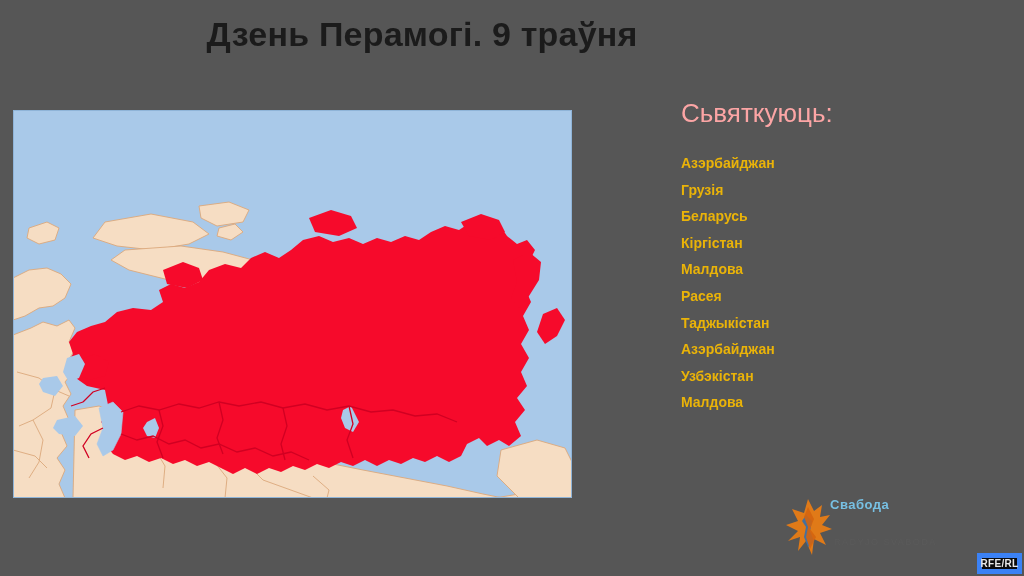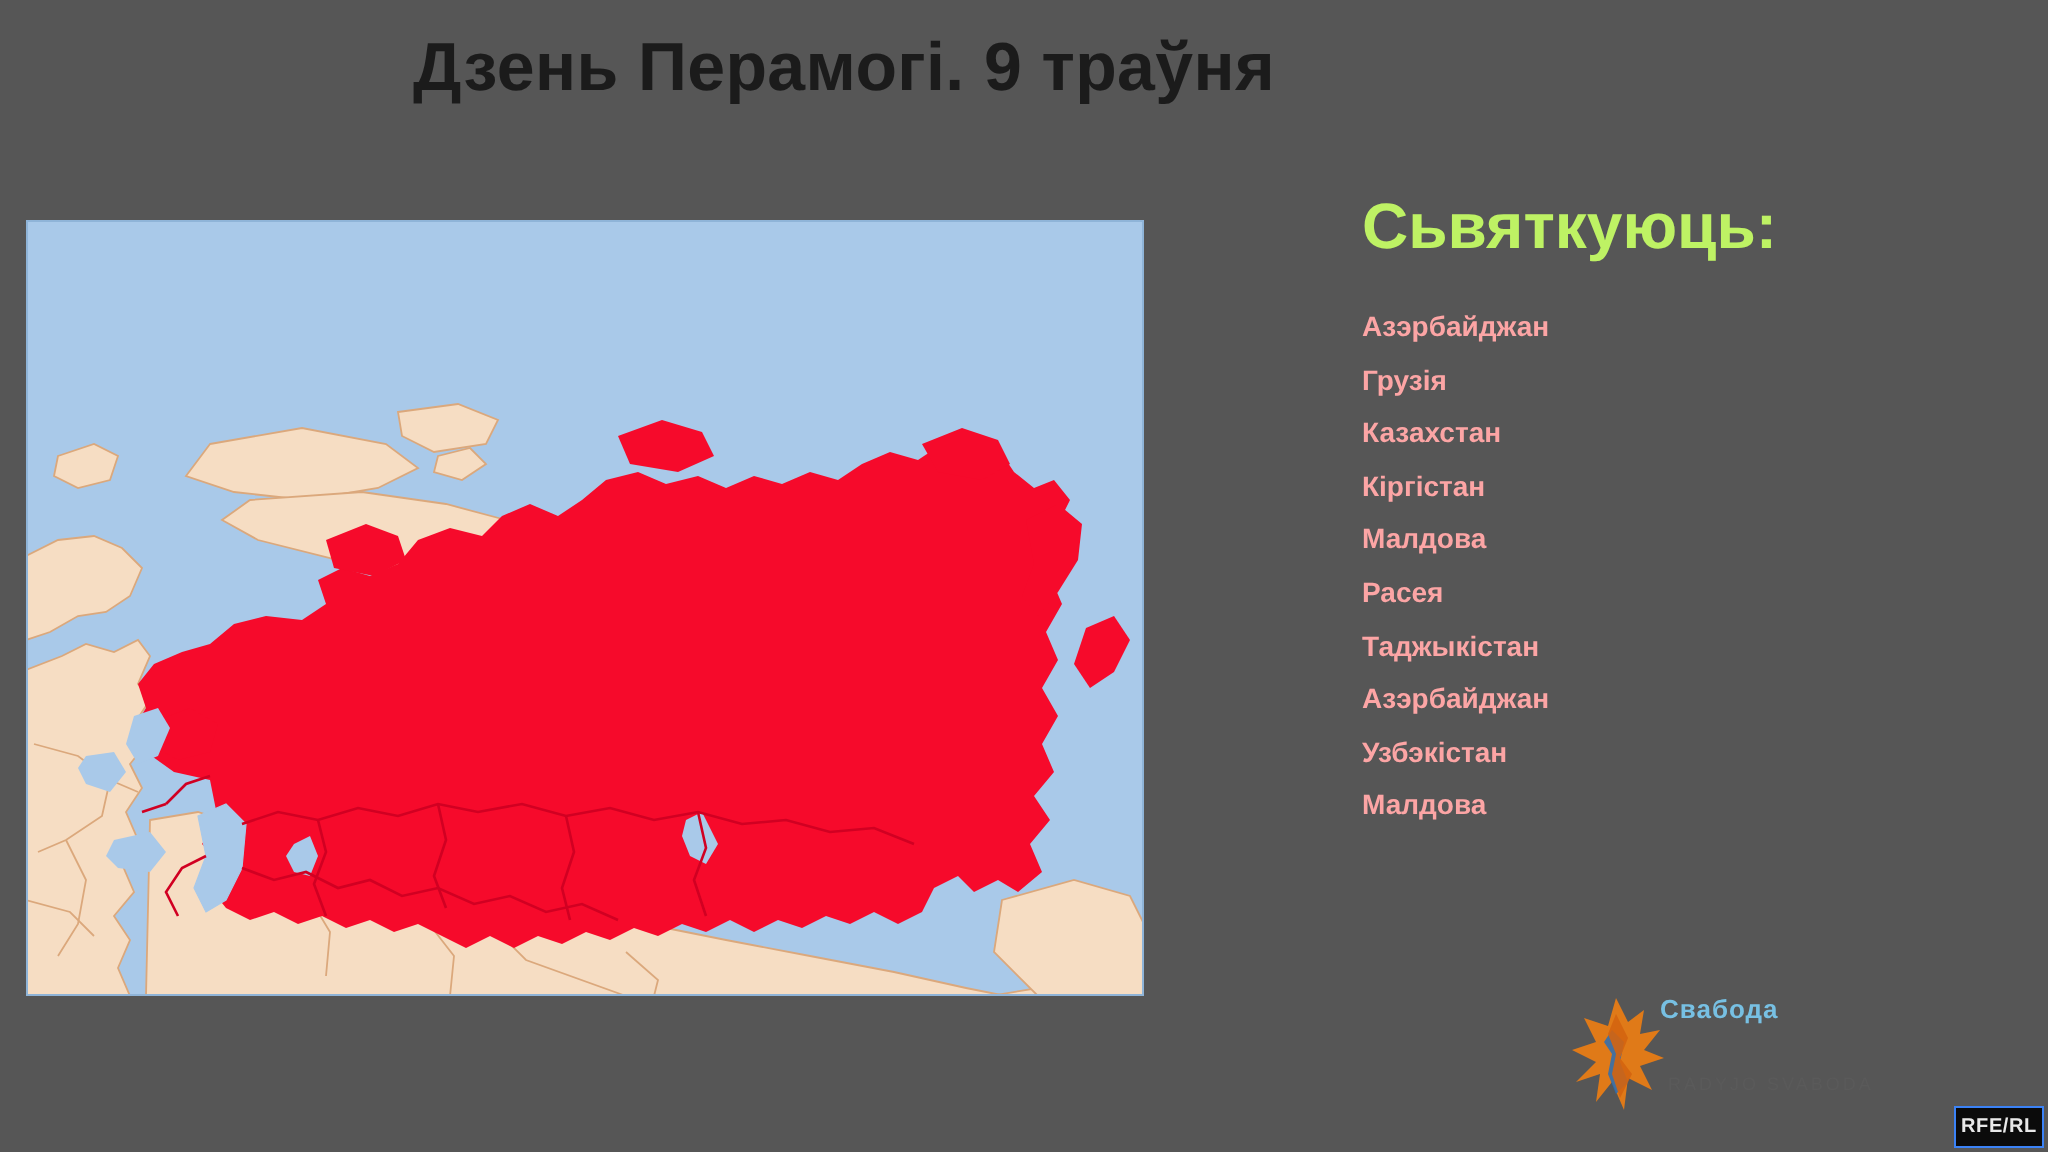--- a/index.html
+++ b/index.html
@@ -55,36 +55,36 @@
   #map-svg { display: block; width: 559px; height: 388px; }
 
   
   #right-col {
     position: absolute;
     left: 681px;
     top: 96px;
     width: 330px;
   }
   #celebrants-heading {
-    font-size: 32px;
-    font-weight: bold;
-    color: #bef264;
+    font-size: 26px;
+    font-weight: normal;
+    color: #fca5a5;
     line-height: 34px;
     margin: 0 0 20px 0;
     white-space: nowrap;
   }
   #country-list {
     list-style: none;
     margin: 0;
     padding: 0;
   }
   #country-list li {
     font-size: 14px;
     font-weight: bold;
-    color: #fca5a5;
+    color: #eab308;
     line-height: 26.6px;
     white-space: nowrap;
   }
 
   
   #logo-watermark {
     position: absolute;
     left: 784px;
     top: 497px;
     width: 210px;
@@ -120,21 +120,21 @@
     height: 21px;
     background: #0b0b0b;
     color: #e8e8e8;
     font-size: 10px;
     font-weight: bold;
     letter-spacing: 0.3px;
     display: flex;
     align-items: center;
     justify-content: center;
     box-sizing: border-box;
-    border: 1px solid #3b82f6;
+    border: 5px solid #3b82f6;
   }
 </style>
 </head>
 <body>
 
 <div id="slide">
 
   <div id="title">Дзень Перамогі. 9 траўня</div>
 
   <div id="map-panel">
@@ -239,21 +239,21 @@
 
       <rect x="0.5" y="0.5" width="558" height="387" fill="none" stroke="#8fb4d8" stroke-width="1"></rect>
     </svg>
   </div>
 
   <div id="right-col">
     <div id="celebrants-heading">Сьвяткуюць:</div>
     <ul id="country-list">
       <li>Азэрбайджан</li>
       <li>Грузія</li>
-      <li>Казахстан</li>
+      <li>Беларусь</li>
       <li>Кіргістан</li>
       <li>Малдова</li>
       <li>Расея</li>
       <li>Таджыкістан</li>
       <li>Азэрбайджан</li>
       <li>Узбэкістан</li>
       <li>Малдова</li>
     </ul>
   </div>
 

